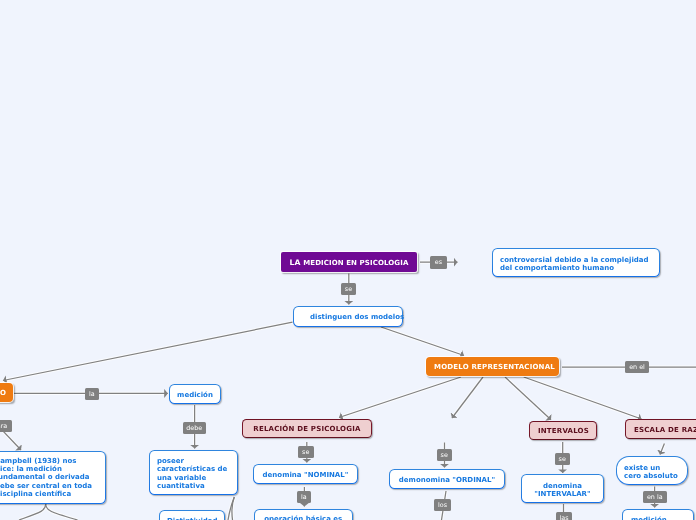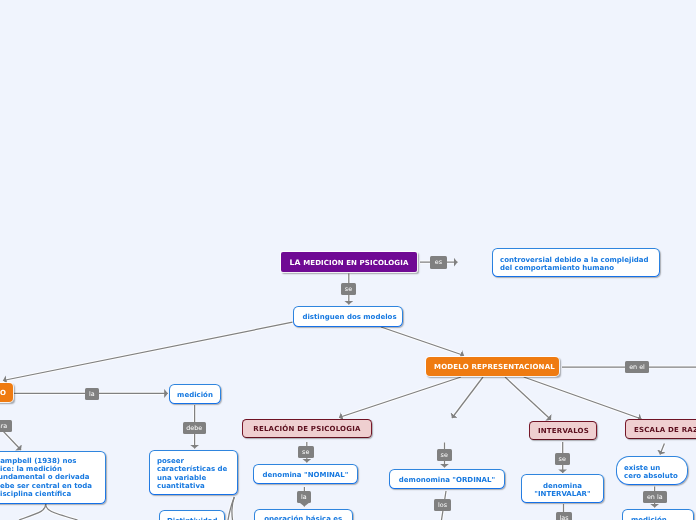--- a/index.html
+++ b/index.html
@@ -90,21 +90,21 @@
       <path d="M 664.4,443.5 L 660,454.5" fill="none" stroke="#808080" stroke-width="1.25" marker-end="url(#ah)"></path>
       <path d="M 654.6,486.5 L 654.6,507.5" fill="none" stroke="#808080" stroke-width="1.25" marker-end="url(#ah)"></path>
       <path d="M 45.7,504 C 45.7,511 40,512.5 19,520" fill="none" stroke="#808080" stroke-width="1.25"></path>
       <path d="M 45.7,504 C 45.7,511 52,512.5 77.6,520" fill="none" stroke="#808080" stroke-width="1.25"></path>
       <path d="M 234.3,497 C 232,503 231,508 232.5,520" fill="none" stroke="#808080" stroke-width="1.25"></path>
       <path d="M 234.3,497 C 232,503 230,508 228,520" fill="none" stroke="#808080" stroke-width="1.25"></path>
     </svg>
 <div class="node purple ctr" style="left: 281px; top: 252px; width: 136px; height: 20px; padding-left: 8px; padding-right: 8px;"><span class="t" style="transform: translateZ(0px) translateY(-0.5px);"><span style="font-size: 7.7px;">LA</span><span style="font-size: 7px;"> MEDICION EN PSICOLOGIA</span></span></div>
     <div class="node blue" style="left: 460px; top: 248px; width: 168px; height: 29px; padding-left: 7px; padding-right: 7px; padding-top: 3px; margin-left: 32px;"><span class="t">controversial debido a la complejidad
 del comportamiento humano</span></div>
-    <div class="node blue ctr" style="left: 293px; top: 306px; width: 110px; height: 21px; padding-left: 8px; padding-right: 5px; padding-top: 2px;"><span class="t">distinguen dos modelos</span></div>
+    <div class="node blue ctr" style="left: 293px; top: 306px; width: 110px; height: 21px; padding-left: 16px; padding-right: 5px; padding-top: 2px;"><span class="t">distinguen dos modelos</span></div>
     <div class="node orange ctr" style="left: -118px; top: 383px; width: 131px; height: 19px; padding-left: 7px; padding-right: 7px; padding-top: 1px;"><span class="t">MODELO OPERACIONALISMO</span></div>
     <div class="node orange ctr" style="left: 426px; top: 357px; width: 133px; height: 19px; padding-left: 8px; padding-right: 8px; padding-top: 1px;"><span class="t">MODELO REPRESENTACIONAL</span></div>
     <div class="node blue ctr" style="left: 169px; top: 384px; width: 52px; height: 20px; padding-left: 5px; padding-right: 5px; padding-top: 2px;"><span class="t">medición</span></div>
     <div class="node blue" style="left: -14px; top: 450.5px; width: 120px; height: 53px; padding-left: 8px; padding-right: 8px; padding-top: 1px;"><span class="t">Campbell (1938) nos
 dice: la medición
 fundamental o derivada
 debe ser central en toda
 disciplina científica</span></div>
     <div class="node blue" style="left: 149px; top: 450px; width: 89px; height: 45px; padding-left: 7px; padding-right: 7px; padding-top: 2px;"><span class="t">poseer
 características de

